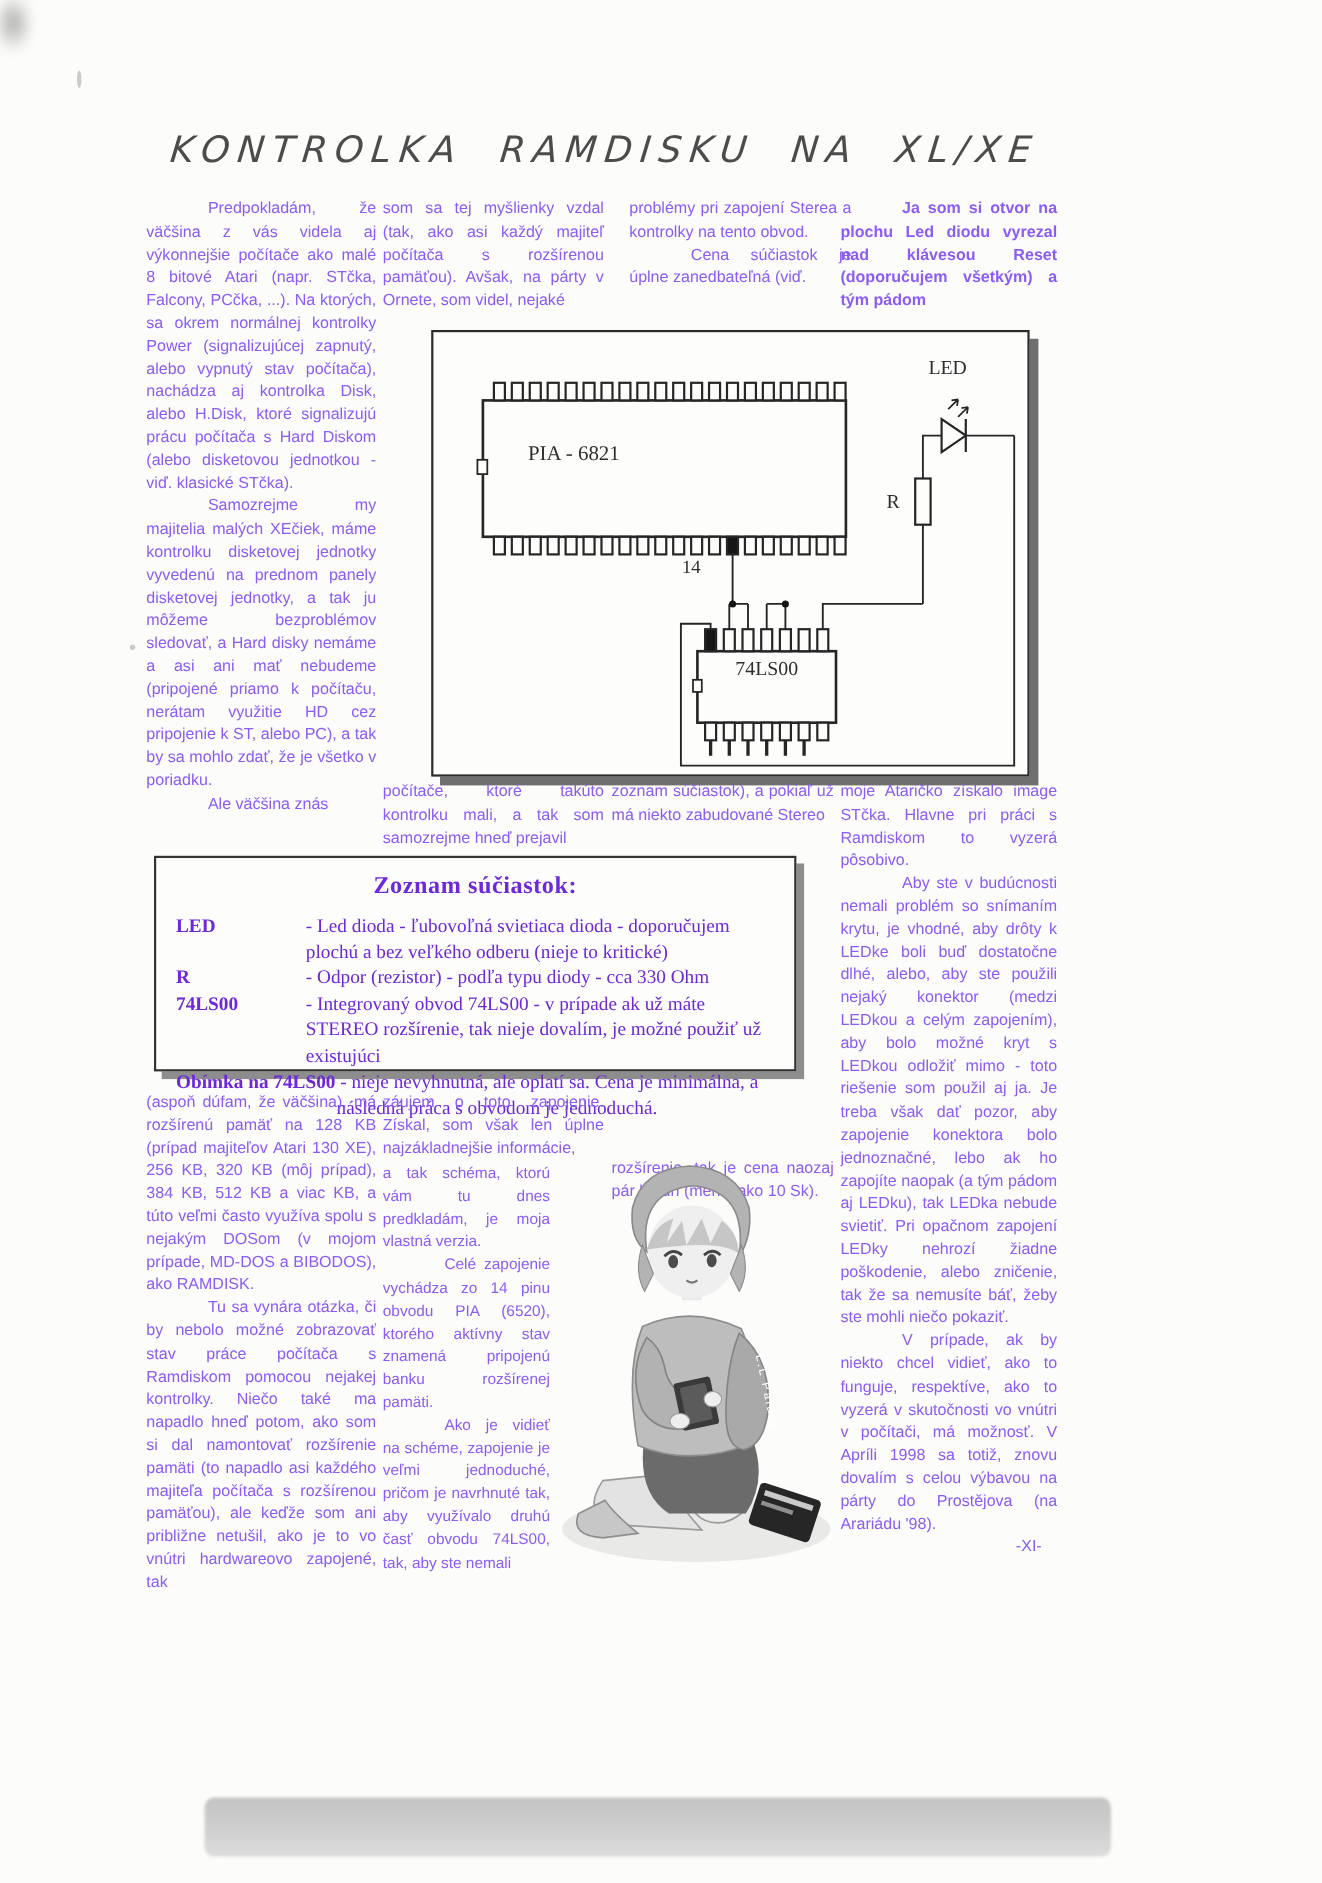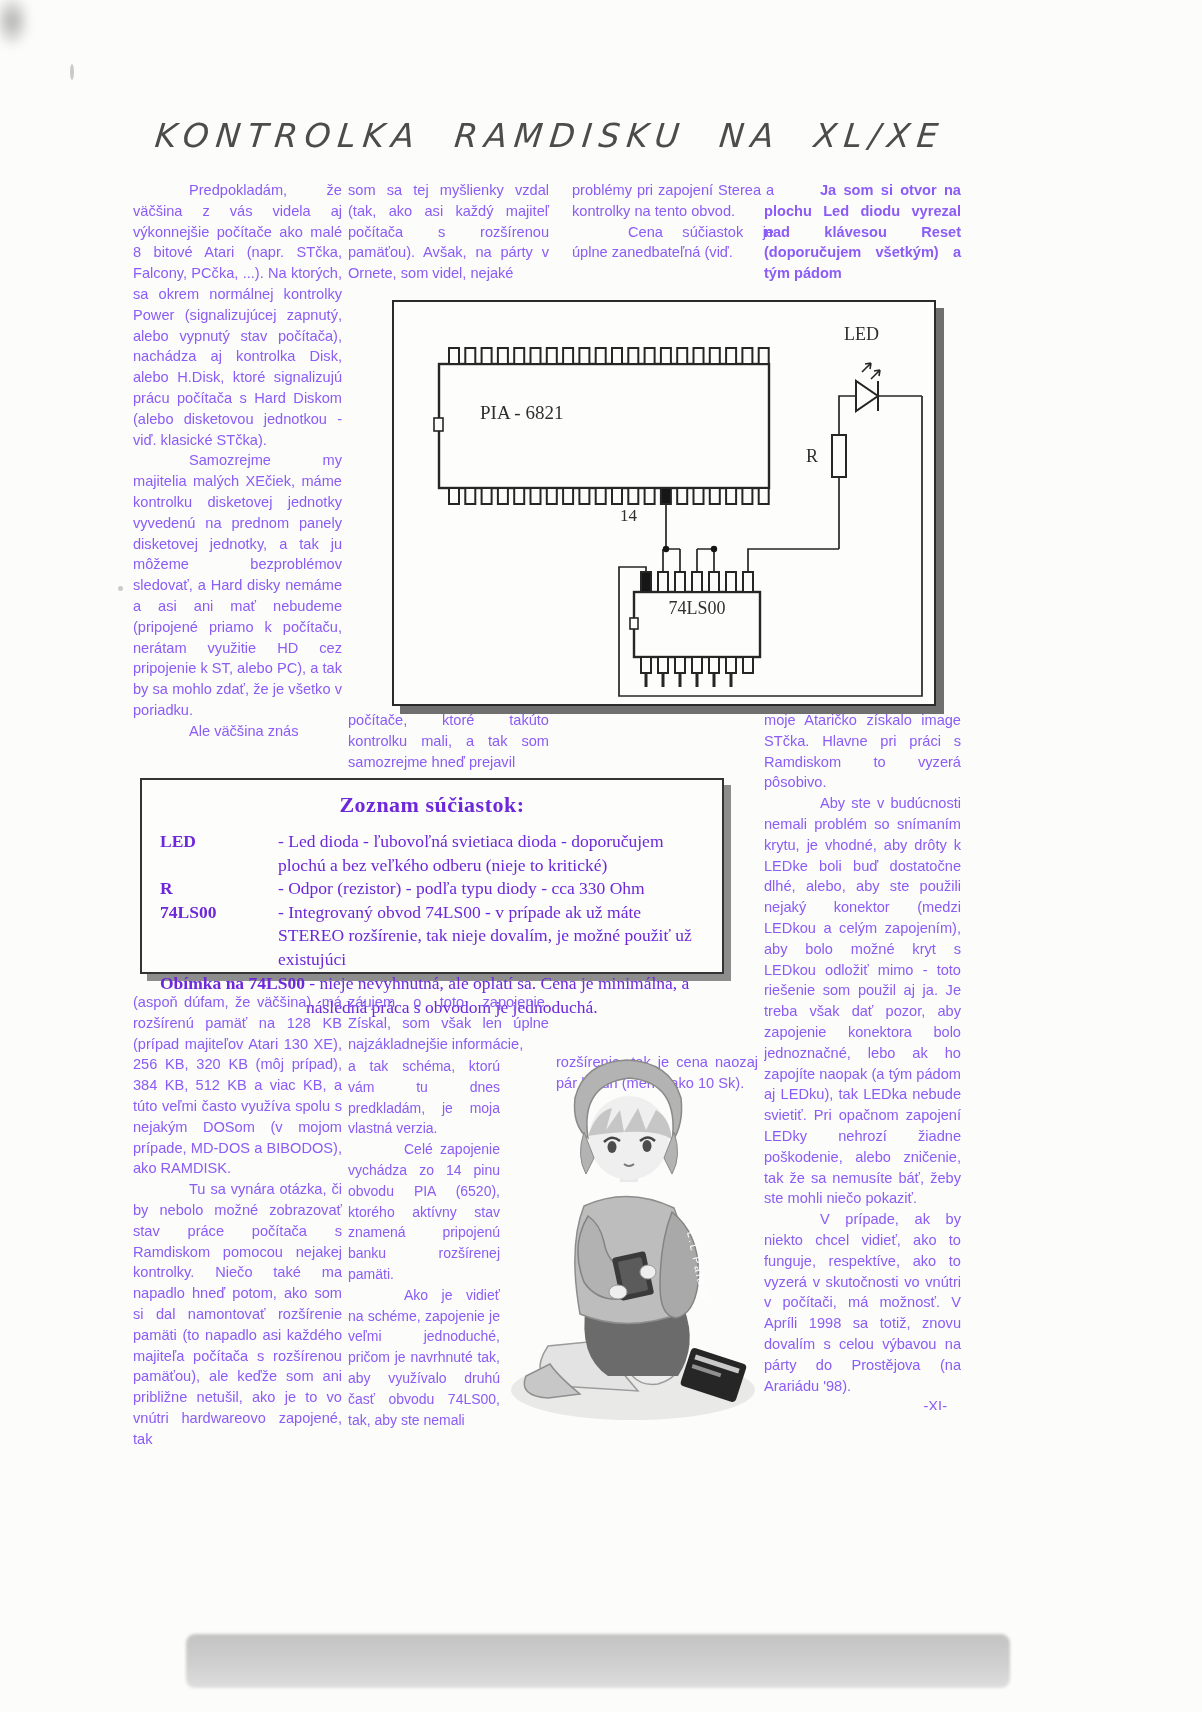--- a/index.html
+++ b/index.html
@@ -202,20 +202,23 @@
     <div class="dlabel lbl-pia">PIA - 6821</div>
     <div class="dlabel lbl-14">14</div>
     <div class="dlabel lbl-led">LED</div>
     <div class="dlabel lbl-r">R</div>
     <div class="dlabel lbl-7400">74LS00</div>
   </div>
 
   <div class="col c2mid">
     <p>počítače, ktoré takúto kontrolku mali, a tak som samozrejme hneď prejavil</p>
   </div>
+  <div class="col c3mid">
+    <p>zoznam súčiastok), a pokiaľ už má niekto zabudované Stereo</p>
+  </div>
   <div class="col c4long">
     <p>moje Ataričko získalo image STčka. Hlavne pri práci s Ramdiskom to vyzerá pôsobivo.</p>
     <p class="ind">Aby ste v budúcnosti nemali problém so snímaním krytu, je vhodné, aby drôty k LEDke boli buď dostatočne dlhé, alebo, aby ste použili nejaký konektor (medzi LEDkou a celým zapojením), aby bolo možné kryt s LEDkou odložiť mimo - toto riešenie som použil aj ja. Je treba však dať pozor, aby zapojenie konektora bolo jednoznačné, lebo ak ho zapojíte naopak (a tým pádom aj LEDku), tak LEDka nebude svietiť. Pri opačnom zapojení LEDky nehrozí žiadne poškodenie, alebo zničenie, tak že sa nemusíte báť, žeby ste mohli niečo pokaziť.</p>
     <p class="ind">V prípade, ak by niekto chcel vidieť, ako to funguje, respektíve, ako to vyzerá v skutočnosti vo vnútri v počítači, má možnosť. V Apríli 1998 sa totiž, znovu dovalím s celou výbavou na párty do Prostějova (na Arariádu '98).</p>
     <p class="pageno">-XI-</p>
   </div>
 
   <div class="partsbox">
     <h3>Zoznam súčiastok:</h3>
     <div class="part-row">

